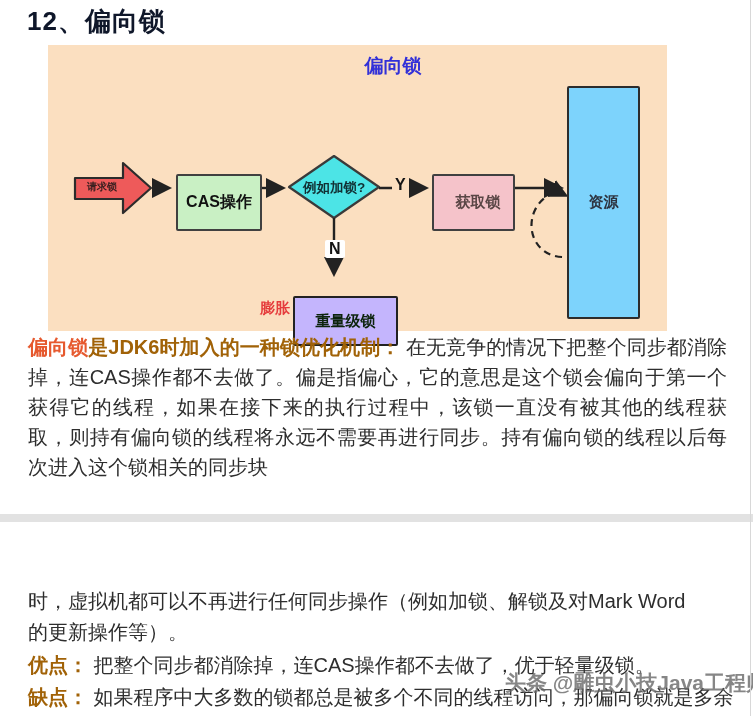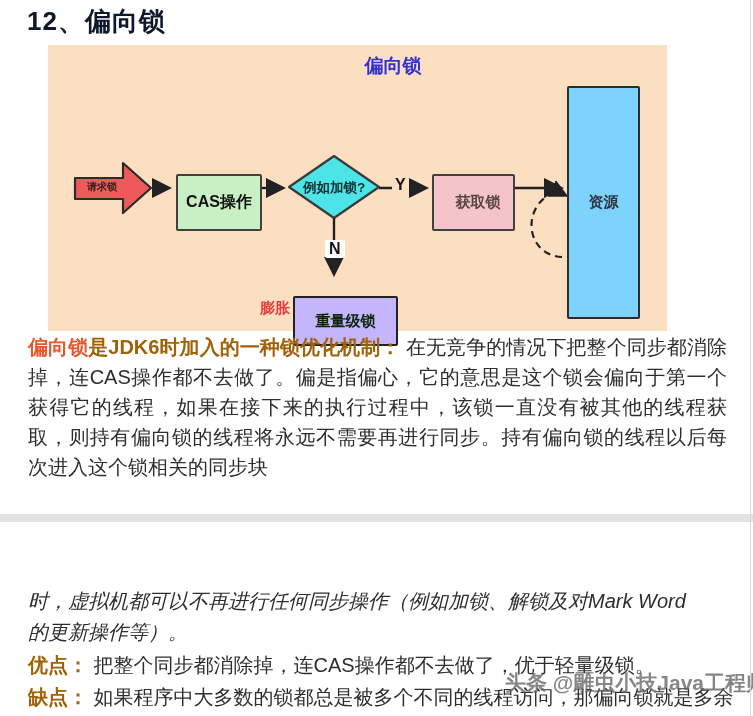--- a/index.html
+++ b/index.html
@@ -28,21 +28,21 @@
   .request-label  { left:28px;  top:135px; width:52px; text-align:center; font-size:10px;   color:#3b2020; }
   .decision-label { left:244px; top:134px; width:84px; text-align:center; font-size:13.5px; color:#112f33; }
   .y-label { left:344px; top:131px; font-size:16px; color:#141414; background:#fbdfc0; padding:0 3px; }
   .n-label { left:277px; top:195px; font-size:16px; color:#141414; background:#ffffff; padding:0 4px; border-radius:2px; }
   .inflate-label { left:196px; top:254px; width:46px; text-align:right; font-size:15px; color:#e53c3c; }
   
   .para { position:absolute; margin:0; font-size:20px; color:#2e2e2e; }
   .p1 { left:28px; top:332px; width:699px; line-height:30px; text-align:justify; }
   .hl { color:#e6592e; font-weight:bold; }
   .b  { font-weight:bold; color:#a16207; }
-  .p2 { left:28px; top:586px; width:676px; line-height:31px;font-style:italic; }
+  .p2 { left:28px; top:586px; width:676px; line-height:31px; }
   .pros { left:28px; top:650px; width:710px; line-height:30px; }
   .cons { left:28px; top:682px; width:710px; line-height:30px; }
   .divider { position:absolute; left:0; top:514px; width:753px; height:8px; background:#e2e2e2; }
   .watermark {
     position:absolute; left:505px; top:669px; font-size:21px; font-weight:bold;
     color:rgba(100,100,100,0.78); white-space:nowrap;
   }
   .right-border { position:absolute; left:750px; top:0; width:1px; height:716px; background:#d8d8d8; }
 </style>
 </head>

